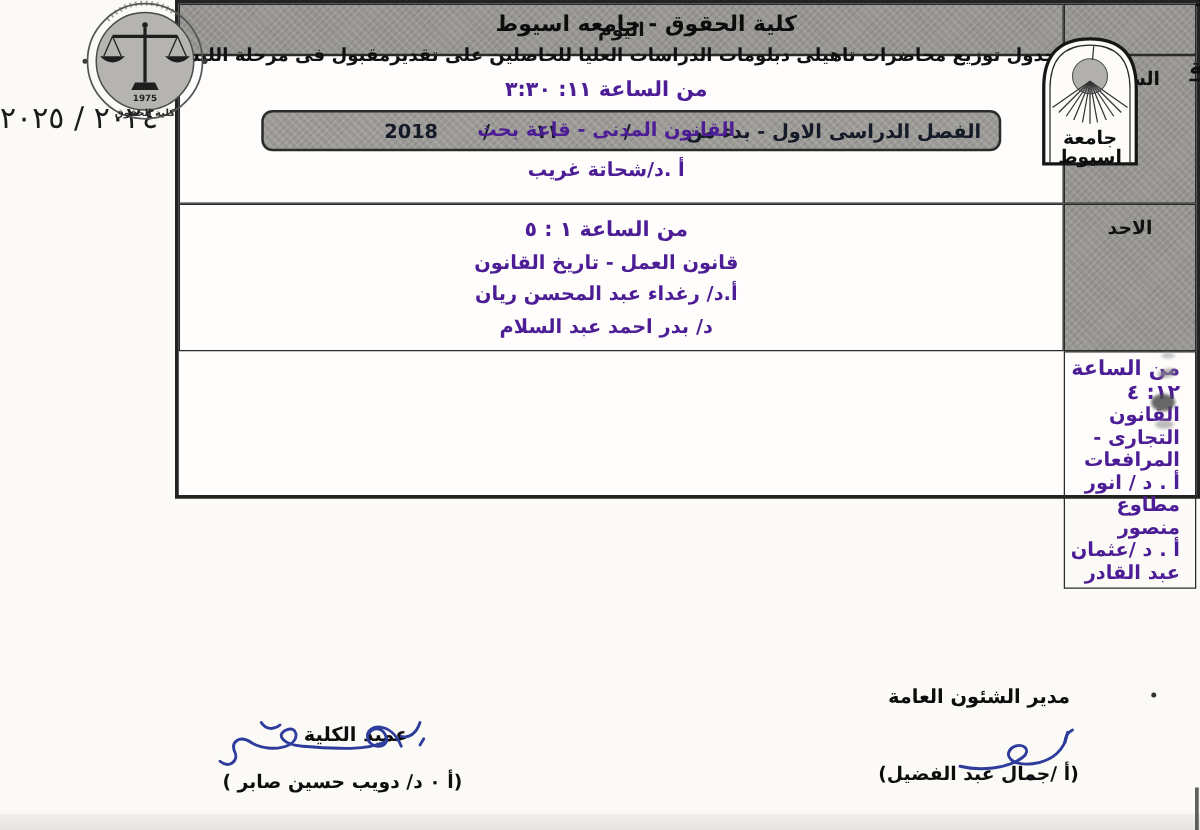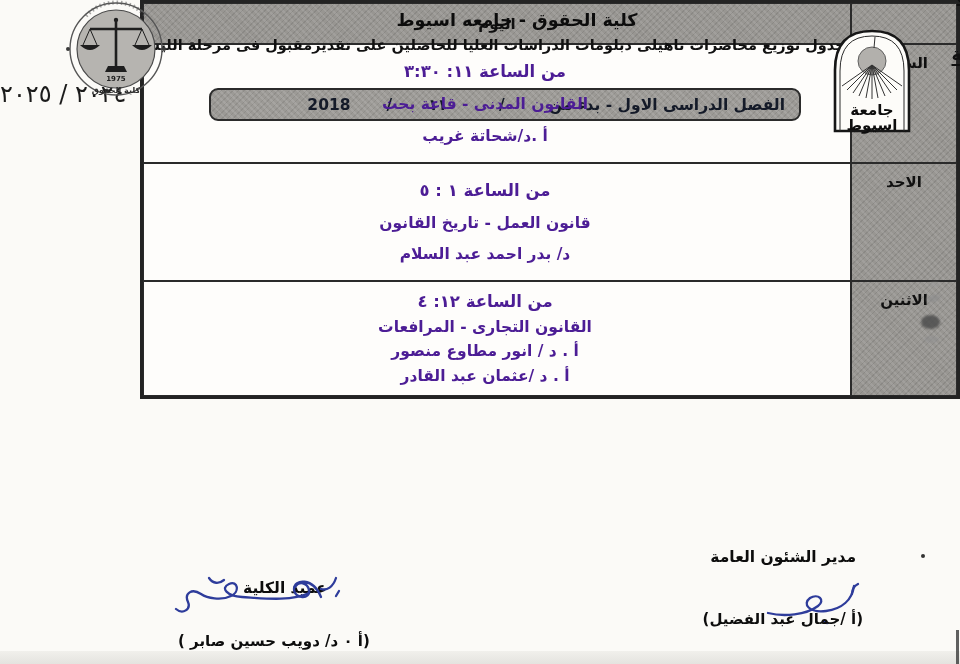--- a/index.html
+++ b/index.html
@@ -74,21 +74,21 @@
   .slot{
     display:flex;flex-direction:column;justify-content:space-evenly;align-items:center;
     font-weight:bold;font-size:15.5px;color:#4c1d95;padding:3px 0;
   }
   .slot .t-line{transform:translateX(-12px);} 
   .slot .t-line:first-child{font-size:16.5px;}
   
   .sig-title{font-weight:bold;font-size:15.5px;color:#0d0d0d;white-space:nowrap;}
   .sig-name{font-weight:bold;font-size:15px;color:#0d0d0d;white-space:nowrap;}
   .dean-title{left:243px;top:579px;}
-  .dean-name{left:178px;top:616px;margin-top:16px;}
+  .dean-name{left:178px;top:616px;}
   .aff-title{right:104px;top:548px;margin-left:31px;}
   .aff-name{right:97px;top:610px;}
   .tiny-dot{left:921px;top:554px;width:4px;height:4px;background:#333;border-radius:50%;}
   
   .smudge{filter:blur(1.2px);border-radius:50%;}
   .sm1{left:926px;top:295px;width:15px;height:7px;background:#8d8d8d;opacity:.65;transform:rotate(-12deg);}
   .sm2{left:921px;top:315px;width:19px;height:14px;background:#4e4e4e;opacity:.85;}
   .sm3{left:924px;top:336px;width:15px;height:7px;background:#909090;opacity:.6;}
   .sm4{left:929px;top:282px;width:11px;height:5px;background:#9a9a9a;opacity:.55;}
   .bottom-band{left:0;right:0;bottom:0;height:13px;background:linear-gradient(#f1f0ec,#e4e3df);}
@@ -168,24 +168,24 @@
   <div class="cell slot">
     <div class="t-line">من الساعة ١١: ٣:٣٠</div>
     <div class="t-line">القانون المدنى - قاعة بحث</div>
     <div class="t-line">أ .د/شحاتة غريب</div>
   </div>
 
   <div class="cell gray day-cell">الاحد</div>
   <div class="cell slot">
     <div class="t-line">من الساعة ١ : ٥</div>
     <div class="t-line">قانون العمل  - تاريخ القانون</div>
+    <div class="t-line">أ.د/ رغداء عبد المحسن ريان</div>
     <div class="t-line">د/ بدر احمد عبد السلام</div>
   </div>
 
-  <div class="cell gray day-cell">الاثنين</div>
   <div class="cell slot">
     <div class="t-line">من الساعة ١٢: ٤</div>
     <div class="t-line">القانون التجارى  - المرافعات</div>
     <div class="t-line">أ . د / انور مطاوع منصور</div>
     <div class="t-line">أ . د /عثمان عبد القادر</div>
   </div>
 </div>
 
 <div class="abs sig-title dean-title">عميد الكلية</div>
 <div class="abs" style="left:163px;top:567px;">

